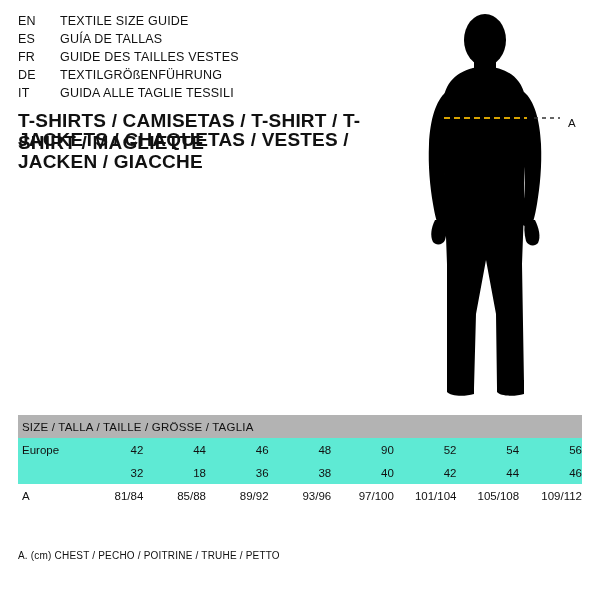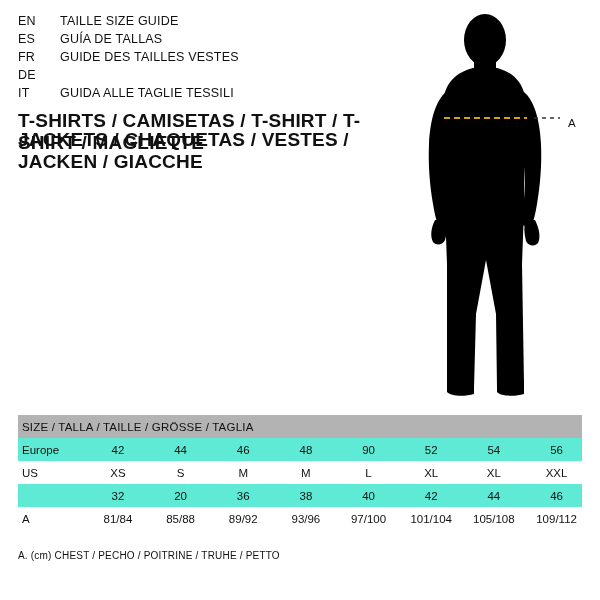--- a/index.html
+++ b/index.html
@@ -104,21 +104,21 @@
     height: 17px;
     vertical-align: middle;
     color: #111;
     margin-left: 32px;
   }
   table.size-table td.label {
     padding-left: 4px;
     width: 88px;
   }
   table.size-table td.val {
-    text-align: center;
+    text-align: right;
   }
   tr.hdr {
     background: #b3b3b3;
   }
   tr.hdr td {
     font-weight: normal;
     letter-spacing: 0.2px;
   }
   tr.band-dark {
     background: #5eead4;
@@ -136,32 +136,33 @@
   }
 </style>
 </head>
 <body>
 
 <div class="page">
 
   <div class="lang-block">
     <div class="lang-row">
       <span class="lang-code">EN</span>
-      <span class="lang-text">TAILLE SIZE GUIDE</span>
+      <span class="lang-text">TEXTILE SIZE GUIDE</span>
     </div>
     <div class="lang-row">
       <span class="lang-code">ES</span>
       <span class="lang-text">GUÍA DE TALLAS</span>
     </div>
     <div class="lang-row">
       <span class="lang-code">FR</span>
       <span class="lang-text">GUIDE DES TAILLES VESTES</span>
     </div>
     <div class="lang-row">
       <span class="lang-code">DE</span>
+      <span class="lang-text">TEXTILGRÖßENFÜHRUNG</span>
     </div>
     <div class="lang-row">
       <span class="lang-code">IT</span>
       <span class="lang-text">GUIDA ALLE TAGLIE TESSILI</span>
     </div>
   </div>
 
   <div class="cat-block">
     <div class="cat-line">T-SHIRTS / CAMISETAS / T-SHIRT / T-SHIRT / MAGLIETTE</div>
     <div class="cat-line">JACKETS / CHAQUETAS / VESTES / JACKEN / GIACCHE</div>
@@ -232,35 +233,24 @@
           <td class="label">Europe</td>
           <td class="val">42</td>
           <td class="val">44</td>
           <td class="val">46</td>
           <td class="val">48</td>
           <td class="val">90</td>
           <td class="val">52</td>
           <td class="val">54</td>
           <td class="val">56</td>
         </tr>
-        <tr class="band-light">
-          <td class="label">US</td>
-          <td class="val">XS</td>
-          <td class="val">S</td>
-          <td class="val">M</td>
-          <td class="val">M</td>
-          <td class="val">L</td>
-          <td class="val">XL</td>
-          <td class="val">XL</td>
-          <td class="val">XXL</td>
-        </tr>
         <tr class="band-dark">
           <td class="label"></td>
           <td class="val">32</td>
-          <td class="val">20</td>
+          <td class="val">18</td>
           <td class="val">36</td>
           <td class="val">38</td>
           <td class="val">40</td>
           <td class="val">42</td>
           <td class="val">44</td>
           <td class="val">46</td>
         </tr>
         <tr class="band-light">
           <td class="label">A</td>
           <td class="val">81/84</td>

